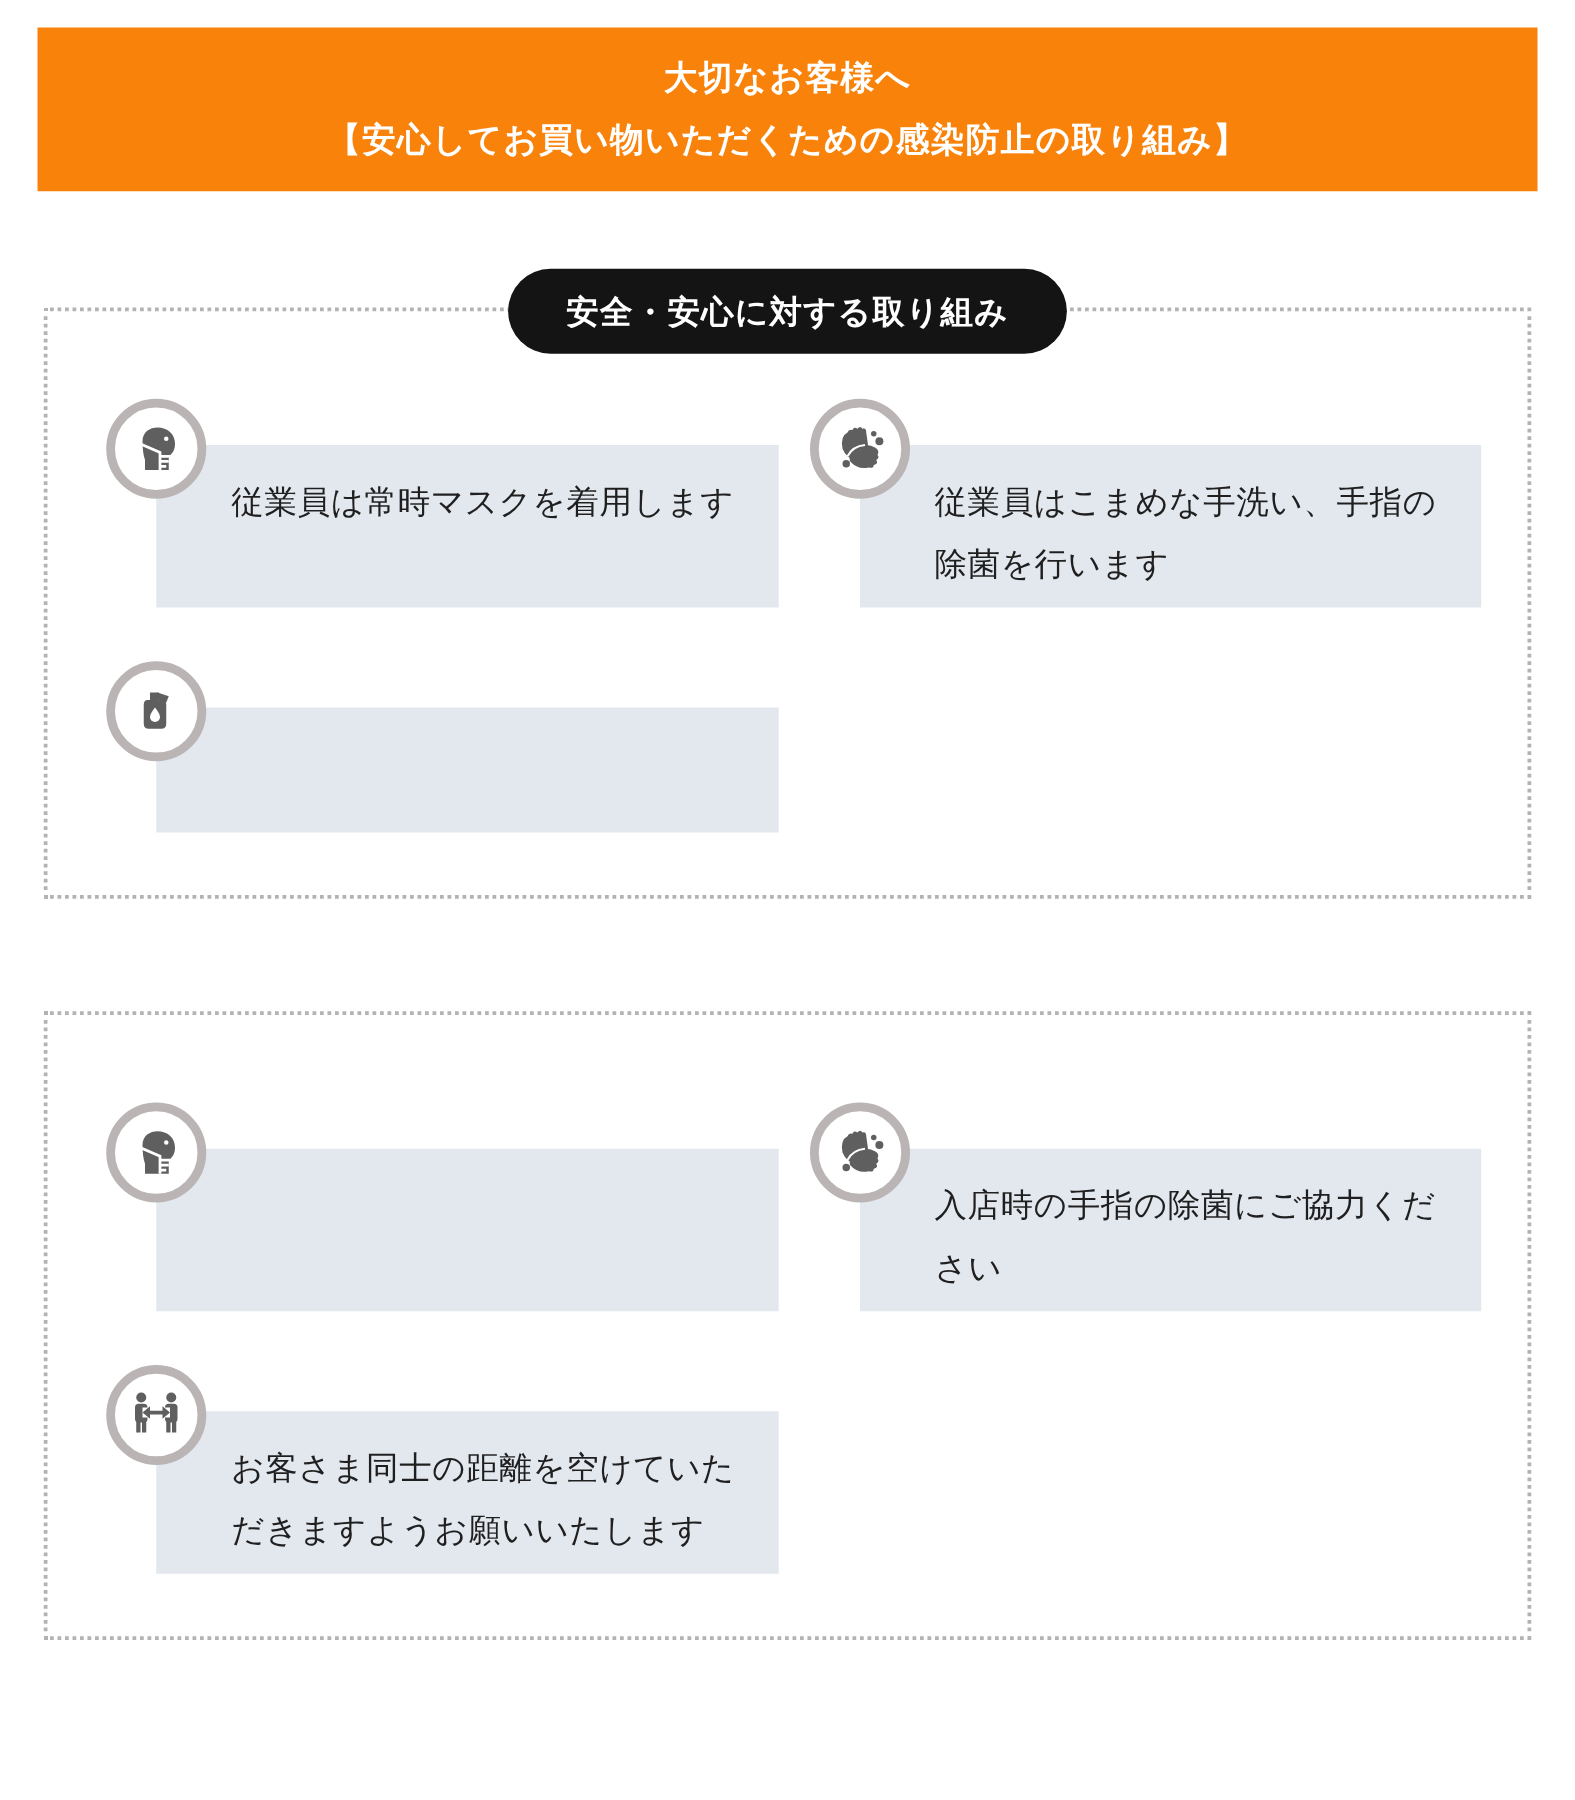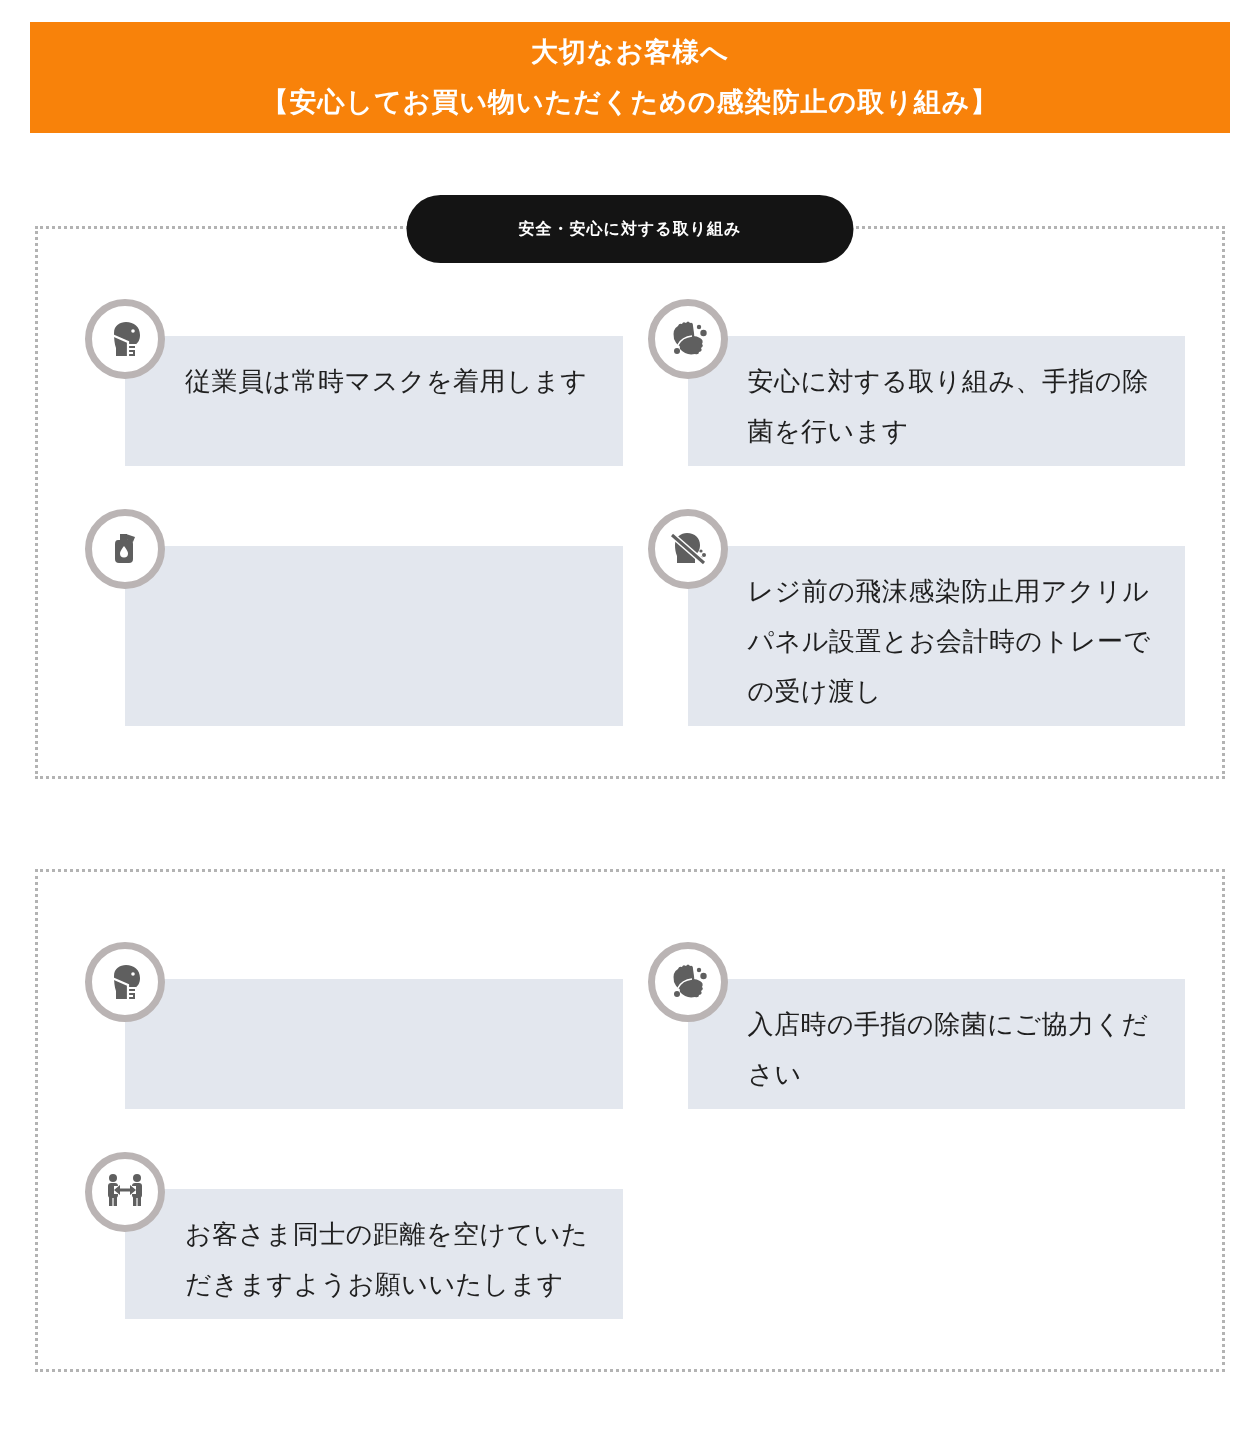--- a/index.html
+++ b/index.html
@@ -2,37 +2,37 @@
 <html><head>
 <meta charset="utf-8">
 <style>
   html,body{margin:0;padding:0;background:#ffffff;}
   body{
     width:1260px;height:1440px;position:relative;
     font-family:"Liberation Sans","DejaVu Sans",sans-serif;
     color:#1f1f1f;
   }
   .banner{
-    margin:22px 30px 0 30px;height:111px;background:#f8820a;
+    margin:22px 30px 0 30px;height:131px;background:#f8820a;
     display:flex;flex-direction:column;align-items:center;justify-content:center;
     gap:21px;
   }
   .banner-line{
     color:#ffffff;font-size:27px;font-weight:700;letter-spacing:1px;line-height:29px;
   }
   .section{
     position:relative;margin:0 35px;border:3px dotted #b3b3b3;
   }
   .section-1{margin-top:93px;}
   .section-2{margin-top:90px;}
   .pill{
     position:absolute;top:-34px;left:50%;transform:translateX(-50%);
     width:447px;height:68px;background:#141414;border-radius:40px;
     display:flex;align-items:center;justify-content:center;
-    color:#ffffff;font-size:16px;font-weight:700;letter-spacing:1px;white-space:nowrap;
+    color:#ffffff;font-size:26px;font-weight:700;letter-spacing:1px;white-space:nowrap;
   }
   .cards{
     display:grid;grid-template-columns:1fr 1fr;
     column-gap:65px;row-gap:80px;
     padding:107px 37px 50px 87px;
   }
   .card{
     position:relative;background:#e3e7ee;
     padding:20px 28px 10px 60px;min-height:100px;
     box-sizing:border-box;
@@ -78,51 +78,36 @@
           <g fill="#5f5f5f">
             <path d="M6 20 Q4 10 10 7 Q11 4 14 5 Q15 2 18 4 Q20 1 22 4 Q25 3 25 7 L26 14 Q28 24 20 28 Q10 30 6 20 Z"></path>
             <path d="M12 30 Q10 22 16 19 Q26 15 32 19 Q36 21 34 25 Q36 27 33 29 Q35 32 31 33 Q31 36 27 35 Q18 37 12 30 Z"></path>
             <circle cx="31" cy="8" r="2.2"></circle>
             <circle cx="35.5" cy="14" r="3.2"></circle>
             <circle cx="9" cy="32" r="3"></circle>
           </g>
           <path d="M10 26 Q14 18 24 17" stroke="#ffffff" stroke-width="1.6" fill="none"></path>
         </svg>
       </span>
-      <div class="card-text">安心に対する取り組み、手指の除菌を行います</div>
+      <div class="card-text">従業員はこまめな手洗い、手指の除菌を行います</div>
     </div>
 
     <div class="card">
       <span class="icon-circle">
         <svg viewBox="0 0 40 40" width="40" height="40">
           <g fill="#5f5f5f">
             <rect x="15" y="5" width="7" height="7"></rect>
             <path d="M21 5 L30 8 L28 13 L20 10 Z"></path>
             <path d="M13 11 h12 q3 0 3 4 v15 q0 4 -4 4 h-10 q-4 0 -4 -4 v-15 q0 -4 3 -4 z"></path>
           </g>
           <path fill="#ffffff" d="M19 17 q4 5 4 7.5 a4 4 0 1 1 -8 0 q0 -2.5 4 -7.5 z"></path>
         </svg>
       </span>
     </div>
 
-    <div class="card">
-      <span class="icon-circle">
-        <svg viewBox="0 0 40 40" width="40" height="40">
-          <path fill="#5f5f5f" d="M7 16 C7 8 13 4 19 4 C27 4 32 9 32 16 C32 21 30 24 27 26 L27 34 L9 34 L9 27 C7.5 23 7 20 7 16 Z"></path>
-          <g fill="#5f5f5f">
-            <circle cx="33" cy="22" r="1.6"></circle>
-              <circle cx="36" cy="26" r="2"></circle>
-              <circle cx="33" cy="29" r="1.4"></circle>
-          </g>
-          <path d="M4 6 L36 34" stroke="#ffffff" stroke-width="6"></path>
-          <path d="M4 6 L36 34" stroke="#5f5f5f" stroke-width="3"></path>
-        </svg>
-      </span>
-      <div class="card-text">レジ前の飛沫感染防止用アクリルパネル設置とお会計時のトレーでの受け渡し</div>
-    </div>
 
   </div>
 </section>
 
 <section class="section section-2">
   <div class="cards">
 
     <div class="card">
       <span class="icon-circle">
         <svg viewBox="0 0 40 40" width="40" height="40">

